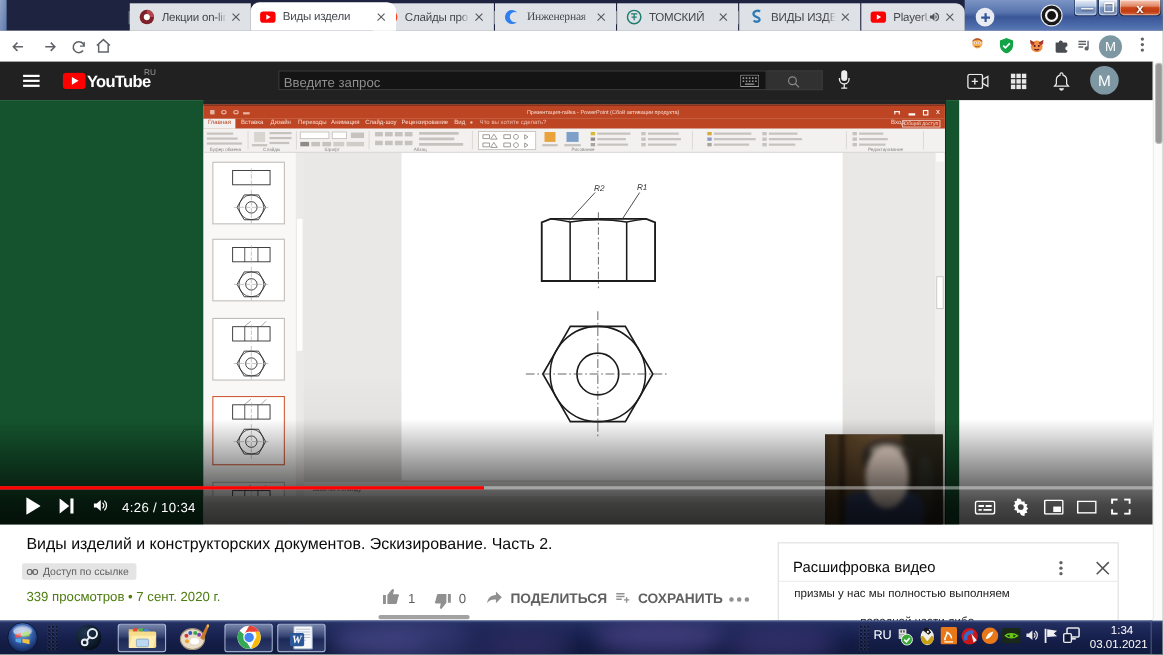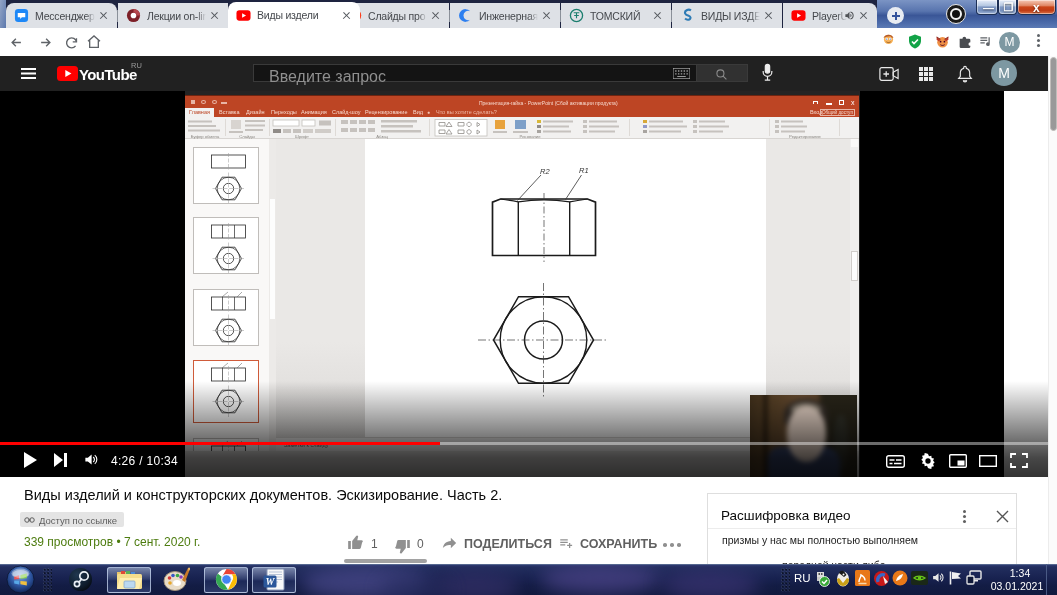--- a/index.html
+++ b/index.html
@@ -27,26 +27,26 @@
      background:linear-gradient(#e7eefa 0%, #b6c8e2 40%, #8099c4 50%, #7690bf 75%, #9db2d4 100%); box-shadow:inset 0 0 0 1px rgba(255,255,255,.45); }
   .capbtn.close { background:linear-gradient(#f6c9b6 0%, #e08765 40%, #cb4518 50%, #c03d16 75%, #db7146 100%); }
   .capsym { position:absolute; color:#fff; font-weight:bold; font-size:11px; text-shadow:0 1px 2px rgba(0,0,0,.6); }
 
   #toolbar { left:0; top:28px; width:1057px; height:28px; background:#fff; }
   #omnibox { position:absolute; left:112px; top:3px; width:759px; height:22px; background:#f1f3f4; border-radius:11px; }
   #omnibox .url { position:absolute; left:33px; top:4.5px; font-size:11.5px; color:#27292d; }
 
   #ythead { left:0; top:56px; width:1048px; height:35px; background:#212121; }
   #ysearch { position:absolute; left:253px; top:8px; width:444px; height:18px; background:#141414; border:1px solid #3a3a3a; }
-  #ysearch .ph { position:absolute; left:15px; top:2.5px; font-size:16px; color:#8f8f8f; }
+  #ysearch .ph { position:absolute; left:4px; top:2.5px; font-size:12px; color:#8f8f8f; }
   #ysearchbtn { position:absolute; left:697px; top:8px; width:51px; height:18px; background:#313131; border:1px solid #3a3a3a; border-left:none; }
   .ytlogotxt { position:absolute; left:79px; top:9.5px; color:#fff; font-size:15px; font-weight:bold; letter-spacing:-0.6px; }
   .ytru { position:absolute; left:131px; top:5px; color:#9a9a9a; font-size:7.5px; }
 
-  #player { left:0; top:91px; width:1004px; height:386px; background:#000000; }
+  #player { left:0; top:91px; width:872px; height:386px; background:#14532d; }
   #vidcontent { position:absolute; left:185px; top:0px; width:675px; height:386px; background:#242424; }
   
   #ppt { position:absolute; left:0px; top:4px; width:674px; height:382px; background:#e9e7e5; }
   #ppt-title { position:absolute; left:0; top:0; width:674px; height:13px; background:#bd4524; border-top:1.5px solid #6e2410; }
   #ppt-title .qat { position:absolute; top:4px; height:5px; }
   #ppt-title .ttl { position:absolute; left:294px; top:4px; width:200px; color:#f6d8cd; font-size:5px; white-space:nowrap; }
   #ppt-tabs { position:absolute; left:0; top:13px; width:674px; height:9px; background:#bd4524; font-size:5.5px; color:#f7d9ce; }
   #ppt-tabs span { position:absolute; top:1px; }
   #ppt-tabs .act { background:#f2f1f0; color:#bd4524; padding:1px 4px; top:0; height:9px; }
   #ppt-ribbon { position:absolute; left:0; top:22px; width:674px; height:22px; background:#f2f1f0; border-bottom:1px solid #d8d5d2; }
@@ -101,28 +101,20 @@
 
   #sbar { left:1048px; top:56px; width:9px; height:508px; background:#fbfbfb; border-left:1px solid #ececec; }
   #sbar .thumb { position:absolute; left:1px; top:1px; width:7px; height:74px; background:#999; border-radius:3.5px; }
 </style></head>
 <body>
 
 <div class="abs" id="tabstrip">
   <div class="abs winblue"></div>
   <div class="abs leftblue"></div>
 
-  <div class="tab first" style="left:6px; width:111px;">
-    <svg class="fav" viewBox="0 0 16 16">
-        <rect x="1" y="1" width="14" height="14" rx="3.5" fill="#1e88f7"></rect>
-        <path d="M4 5.2h8v4.6H8.4L6.6 11.6v-1.8H4z" fill="#fff"></path>
-      </svg>
-    <div class="t">Мессенджер</div>
-      <div class="x"></div>
-  </div>
   <div class="tabsep" style="left:117px;"></div>
   <div class="tab" style="left:118px; width:110px;">
     <svg class="fav" viewBox="0 0 16 16">
         <circle cx="8" cy="8" r="7" fill="#7d2028"></circle>
         <circle cx="8" cy="8" r="3" fill="#fff"></circle>
         <path d="M8 1a7 7 0 0 1 7 7h-3.8A3.2 3.2 0 0 0 8 4.8z" fill="#b5454c"></path>
       </svg>
     <div class="t">Лекции on-lin</div>
       <div class="x"></div>
   </div>
@@ -136,21 +128,21 @@
   </div>
   <div class="tab" style="left:339px; width:110px;">
     <svg class="fav" viewBox="0 0 16 16">
         <circle cx="8" cy="8" r="7.2" fill="#fc3f1d"></circle>
         <path d="M9.3 12.5V3.6H7.9c-1.8 0-3 1-3 2.7 0 1.3.5 2 1.6 2.7l-1.9 3.5h1.7l1.8-3.3h.7v3.3z" fill="#fff"></path>
       </svg>
     <div class="t">Слайды про</div>
       <div class="x"></div>
   </div>
   <div class="tabsep" style="left:449px;"></div>
-  <div class="tab" style="left:450px; width:110px;">
+  <div class="tab" style="left:450px; width:110px;font-family:Liberation Serif, serif;">
     <svg class="fav" viewBox="0 0 16 16">
         <path d="M13 3.5A6.8 6.8 0 1 0 13 12.5 5 5 0 1 1 13 3.5z" fill="#2d7ff0"></path>
       </svg>
     <div class="t">Инженерная</div>
       <div class="x"></div>
   </div>
   <div class="tabsep" style="left:560px;"></div>
   <div class="tab" style="left:561px; width:110px;">
     <svg class="fav" viewBox="0 0 16 16">
         <circle cx="8" cy="8" r="6.5" fill="none" stroke="#1b7e6e" stroke-width="1.4"></circle>

